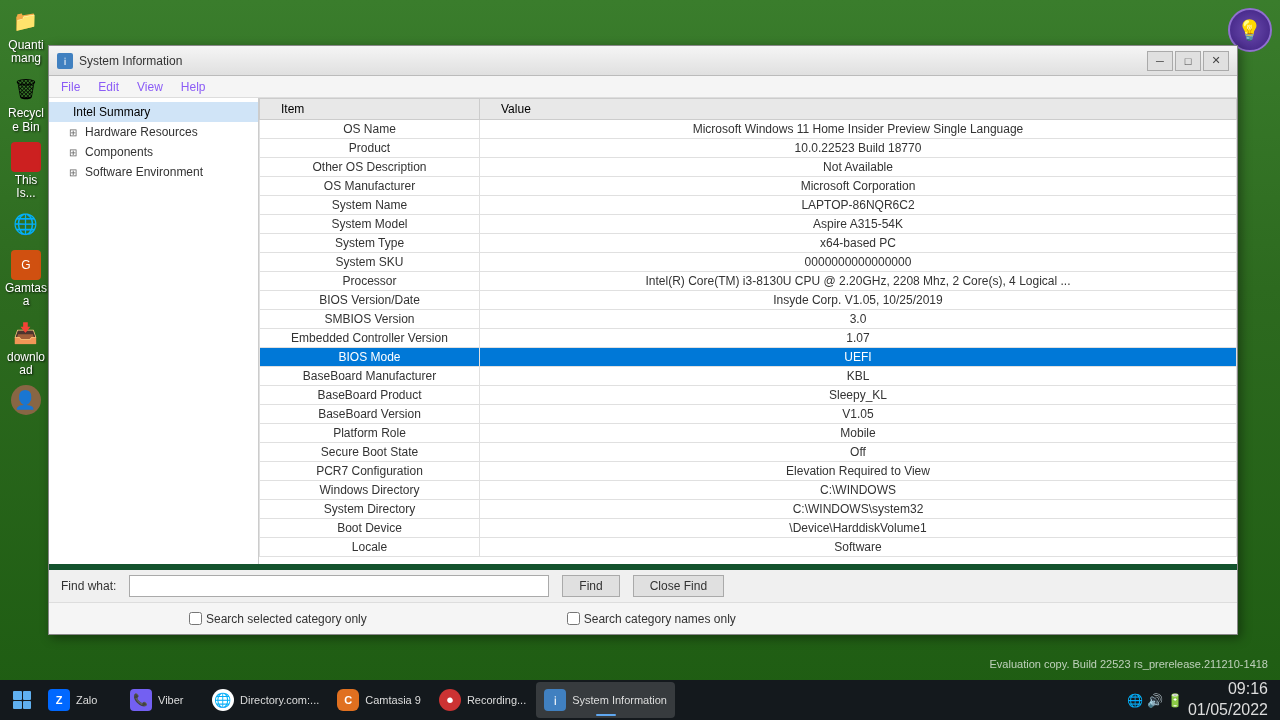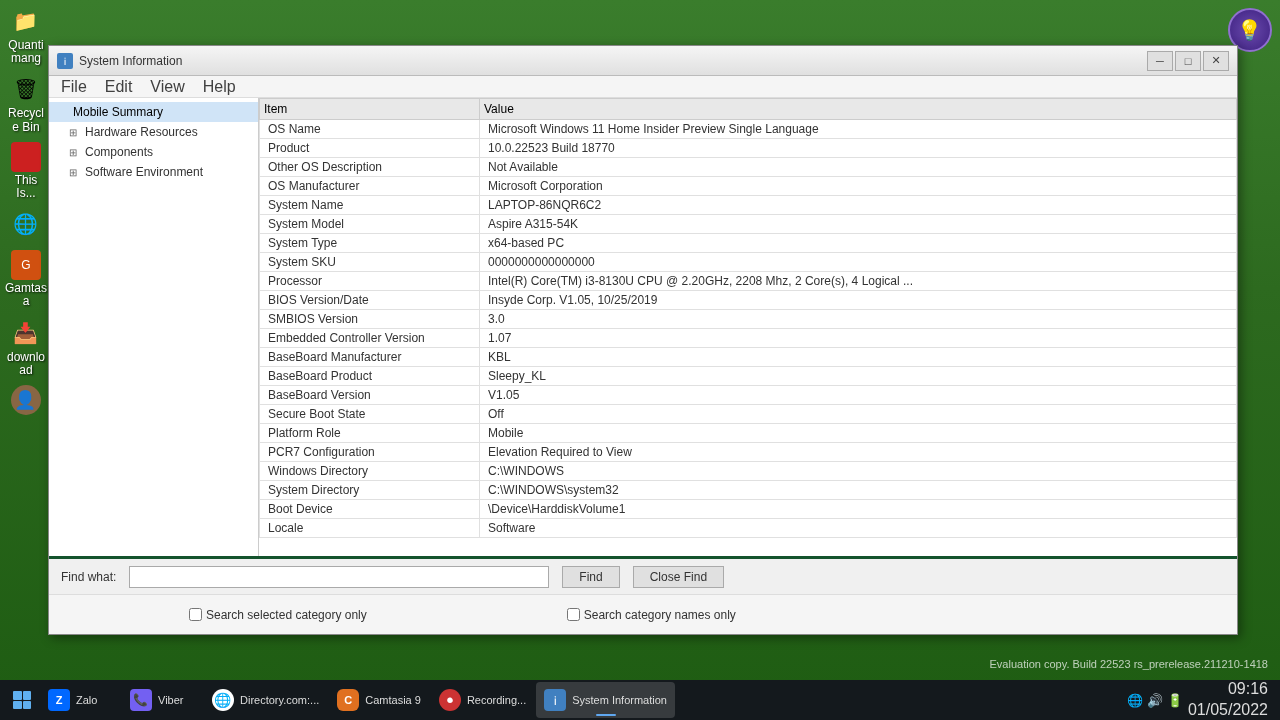--- a/index.html
+++ b/index.html
@@ -137,22 +137,22 @@
       height: 22px;
       background: #f5f5f5;
       border-bottom: 1px solid #ddd;
       display: flex;
       align-items: center;
       padding: 0 4px;
       gap: 2px;
     }
     .menu-item {
       padding: 2px 8px;
-      font-size: 16px;
-      color: #404040;
+      font-size: 12px;
+      color: #8b5cf6;
       cursor: pointer;
     }
 
     
     .main-content {
       flex: 1;
       display: flex;
       overflow: hidden;
     }
 
@@ -190,45 +190,46 @@
       overflow-y: auto;
       background: white;
     }
     .data-table {
       width: 100%;
       border-collapse: collapse;
     }
     .data-table th {
       background: #e8e8e8;
       border: 1px solid #ccc;
-      padding: 3px 4px;
+      padding: 3px 21px;
       font-size: 12px;
       font-weight: normal;
       text-align: left;
       position: sticky;
       top: 0;
       z-index: 1;
     }
     .data-table td {
       border: 1px solid #e0e0e0;
       padding: 2px 8px;
       font-size: 12px;
       color: #333;
       white-space: nowrap;
+      text-align: center;
     }
     .data-table tr.selected td {
       background: #0078d7;
       color: white;
     }
 
     
     .find-bar {
       height: 38px;
       background: #f0f0f0;
-      border-top: 3px solid #14532d;
+      border-top: 6px solid #14532d;
       display: flex;
       align-items: center;
       padding: 0 12px;
       gap: 13px;
     }
     .find-label {
       font-size: 12px;
       color: #333;
     }
     .find-input {
@@ -244,21 +245,21 @@
       padding: 0 16px;
       background: #e0e0e0;
       border: 1px solid #aaa;
       font-size: 12px;
       cursor: pointer;
       color: #333;
     }
 
     
     .checkboxes-row {
-      height: 40px;
+      height: 32px;
       background: #f5f5f5;
       border-top: 1px solid #ddd;
       display: flex;
       align-items: center;
       padding: 0 140px;
       gap: 200px;
     }
     .checkbox-item {
       display: flex;
       align-items: center;
@@ -422,21 +423,21 @@
       <div class="menu-item">Edit</div>
       <div class="menu-item">View</div>
       <div class="menu-item">Help</div>
     </div>
 
     <div class="main-content">
 
       <div class="sidebar">
         <div class="sidebar-item selected">
           <span class="expand-icon"></span>
-          <span>Mobile Summary</span>
+          <span>Intel Summary</span>
         </div>
         <div class="sidebar-item" style="padding-left:20px;">
           <span class="expand-icon">⊞</span>
           <span>Hardware Resources</span>
         </div>
         <div class="sidebar-item" style="padding-left:20px;">
           <span class="expand-icon">⊞</span>
           <span>Components</span>
         </div>
         <div class="sidebar-item" style="padding-left:20px;">
@@ -495,39 +496,43 @@
                 <td>Insyde Corp. V1.05, 10/25/2019</td>
               </tr>
               <tr>
                 <td>SMBIOS Version</td>
                 <td>3.0</td>
               </tr>
               <tr>
                 <td>Embedded Controller Version</td>
                 <td>1.07</td>
               </tr>
+              <tr class="selected">
+                <td>BIOS Mode</td>
+                <td>UEFI</td>
+              </tr>
               <tr>
                 <td>BaseBoard Manufacturer</td>
                 <td>KBL</td>
               </tr>
               <tr>
                 <td>BaseBoard Product</td>
                 <td>Sleepy_KL</td>
               </tr>
               <tr>
                 <td>BaseBoard Version</td>
                 <td>V1.05</td>
               </tr>
               <tr>
+                <td>Platform Role</td>
+                <td>Mobile</td>
+              </tr>
+              <tr>
                 <td>Secure Boot State</td>
                 <td>Off</td>
-              </tr>
-              <tr>
-                <td>Platform Role</td>
-                <td>Mobile</td>
               </tr>
               <tr>
                 <td>PCR7 Configuration</td>
                 <td>Elevation Required to View</td>
               </tr>
               <tr>
                 <td>Windows Directory</td>
                 <td>C:\WINDOWS</td>
               </tr>
               <tr>

